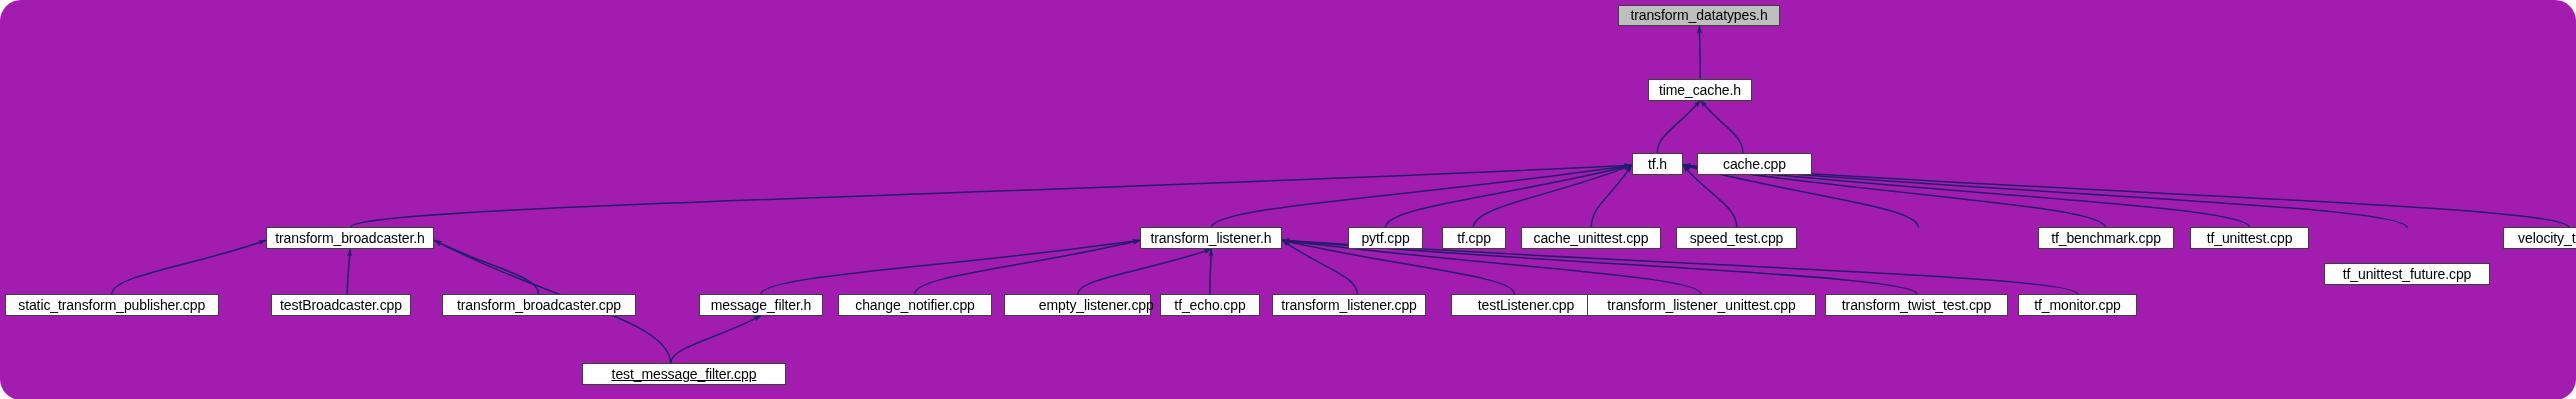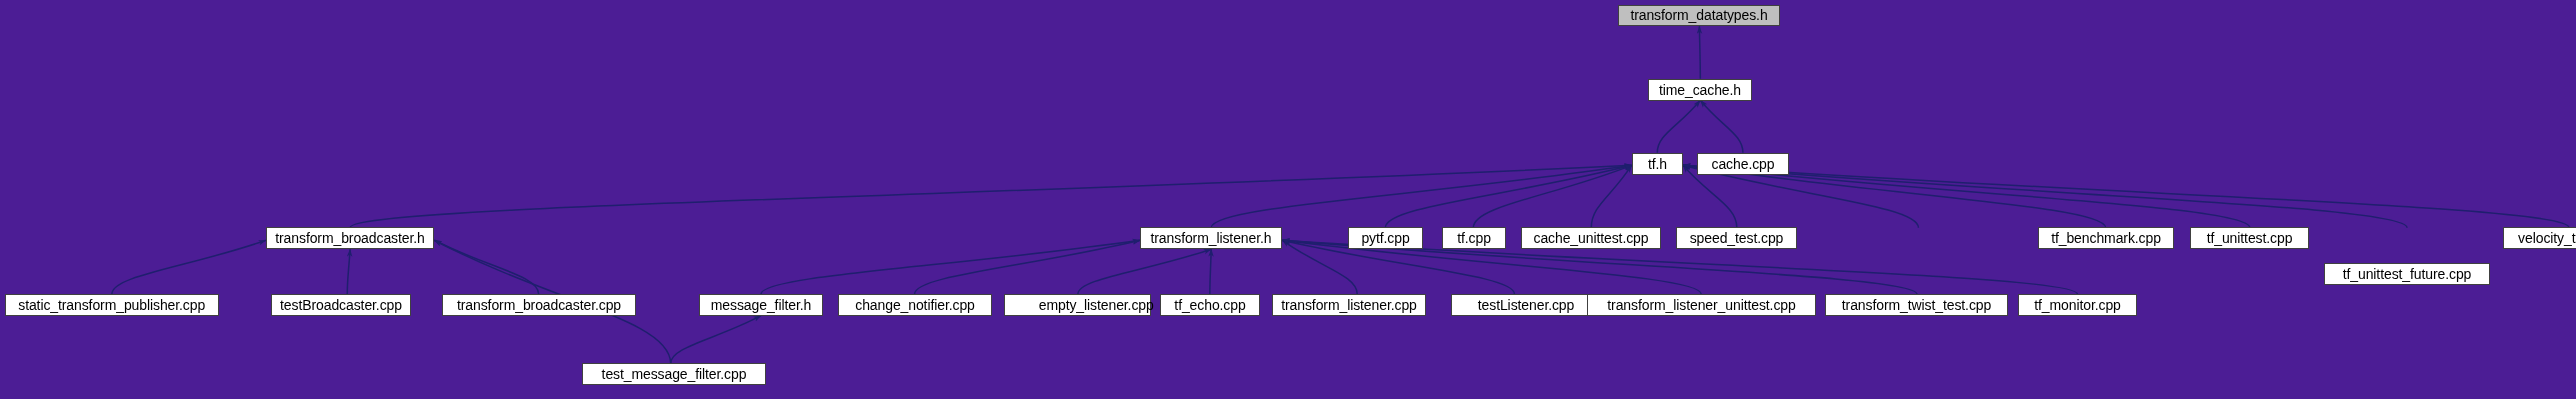--- a/index.html
+++ b/index.html
@@ -7,22 +7,23 @@
     padding: 0;
     background: #ffffff;
   }
   body {
     font-family: "Liberation Sans", sans-serif;
   }
   #graph {
     position: relative;
     width: 2576px;
     height: 400px;
-    background: #4c1d95;
+    background: #a21caf;
     overflow: hidden;
+    border-radius: 21px;
   }
   #edges {
     position: absolute;
     left: 0;
     top: 0;
     width: 2576px;
     height: 400px;
     pointer-events: none;
   }
   .node {
@@ -94,21 +95,21 @@
   </svg>
 <div class="node root" style="left: 1618px; top: 4.7px; width: 162px;">
       <span class="node-label">transform_datatypes.h</span>
     </div>
     <div class="node" style="left: 1648px; top: 79px; width: 104px;">
       <span class="node-label">time_cache.h</span>
     </div>
     <div class="node" style="left: 1632px; top: 153px; width: 51px;">
       <span class="node-label">tf.h</span>
     </div>
-    <div class="node" style="left: 1697px; top: 153px; width: 92px;">
+    <div class="node" style="left: 1697px; top: 153px; width: 115px;">
       <span class="node-label">cache.cpp</span>
     </div>
     <div class="node" style="left: 266px; top: 227px; width: 168px;">
       <span class="node-label">transform_broadcaster.h</span>
     </div>
     <div class="node" style="left: 1140px; top: 227px; width: 142px;">
       <span class="node-label">transform_listener.h</span>
     </div>
     <div class="node" style="left: 1348px; top: 227px; width: 75px;">
       <span class="node-label">pytf.cpp</span>
@@ -163,17 +164,17 @@
     </div>
     <div class="node" style="left: 1587px; top: 294px; width: 229px;">
       <span class="node-label">transform_listener_unittest.cpp</span>
     </div>
     <div class="node" style="left: 1825px; top: 294px; width: 183px;">
       <span class="node-label">transform_twist_test.cpp</span>
     </div>
     <div class="node" style="left: 2018px; top: 294px; width: 119px;">
       <span class="node-label">tf_monitor.cpp</span>
     </div>
-    <div class="node" style="left: 582px; top: 363px; width: 184px;">
+    <div class="node" style="left: 582px; top: 363px; width: 204px; text-decoration: underline;">
       <span class="node-label">test_message_filter.cpp</span>
     </div>
   </div>
 
 
 </body></html>

